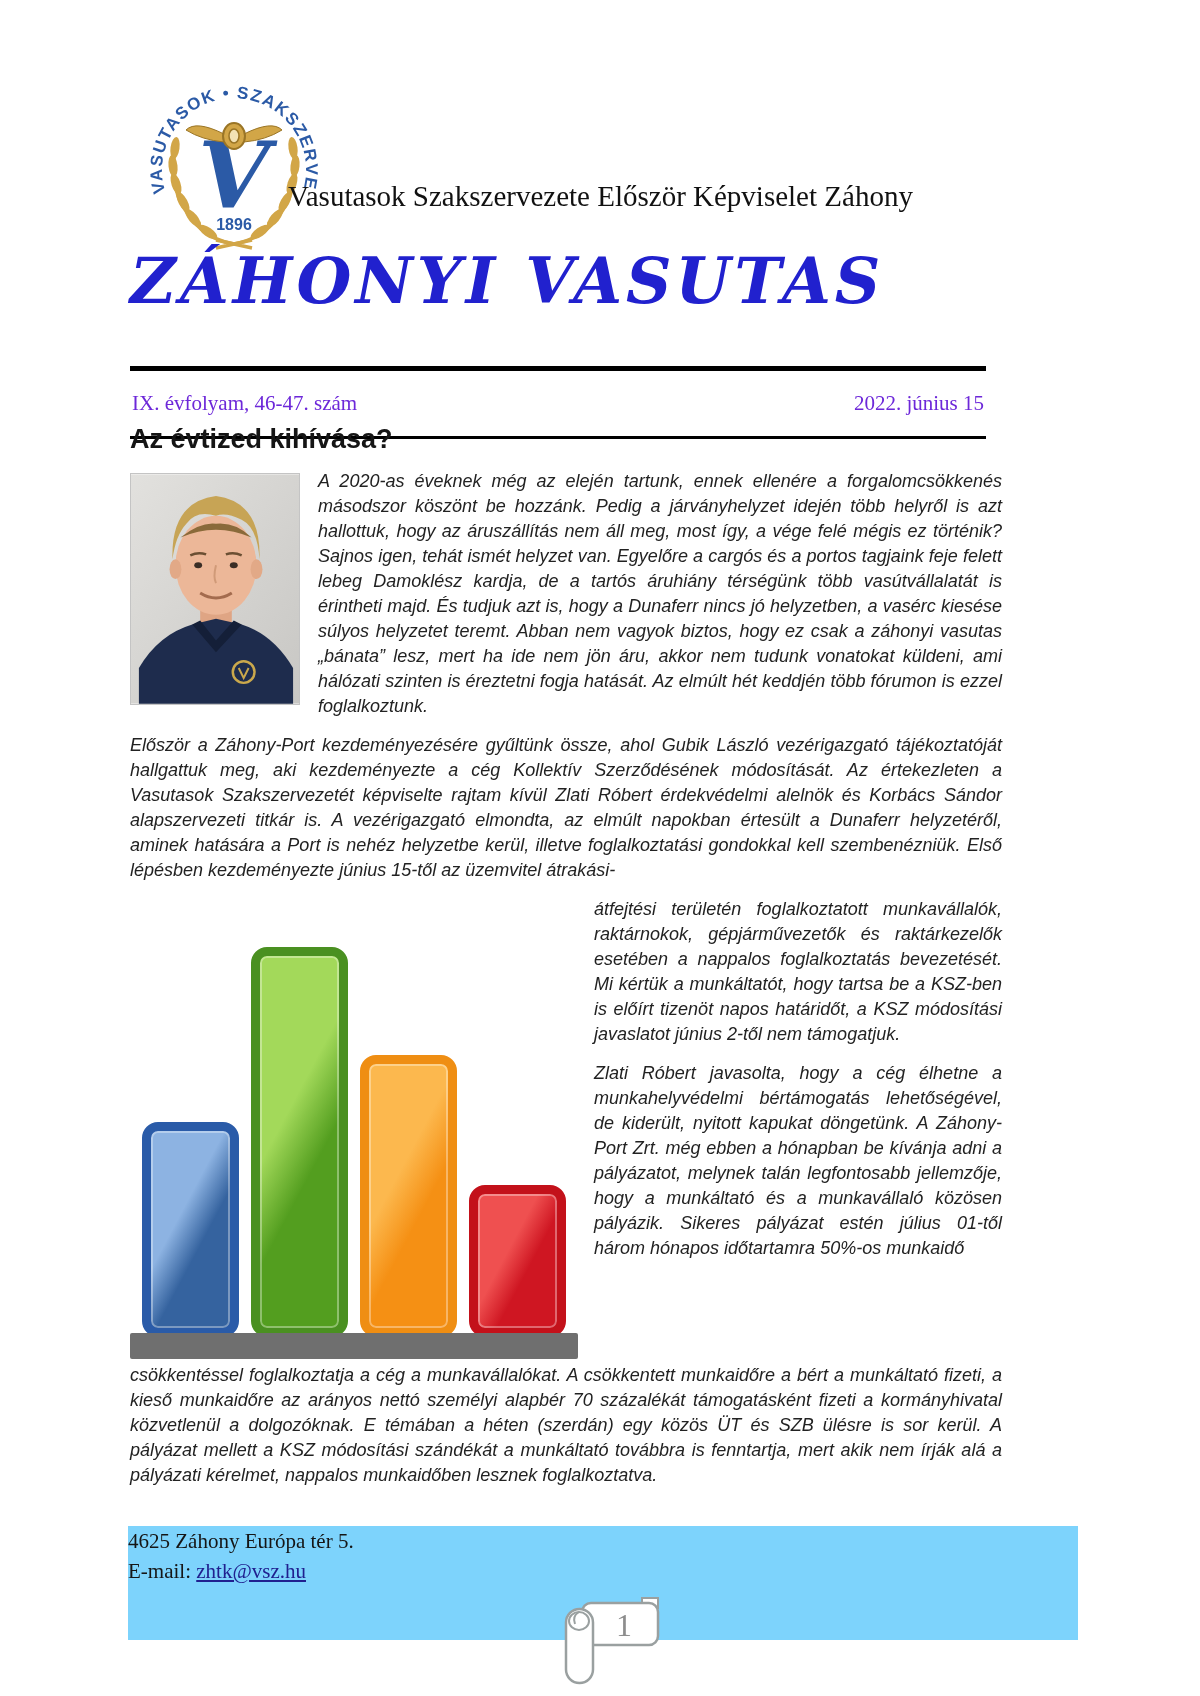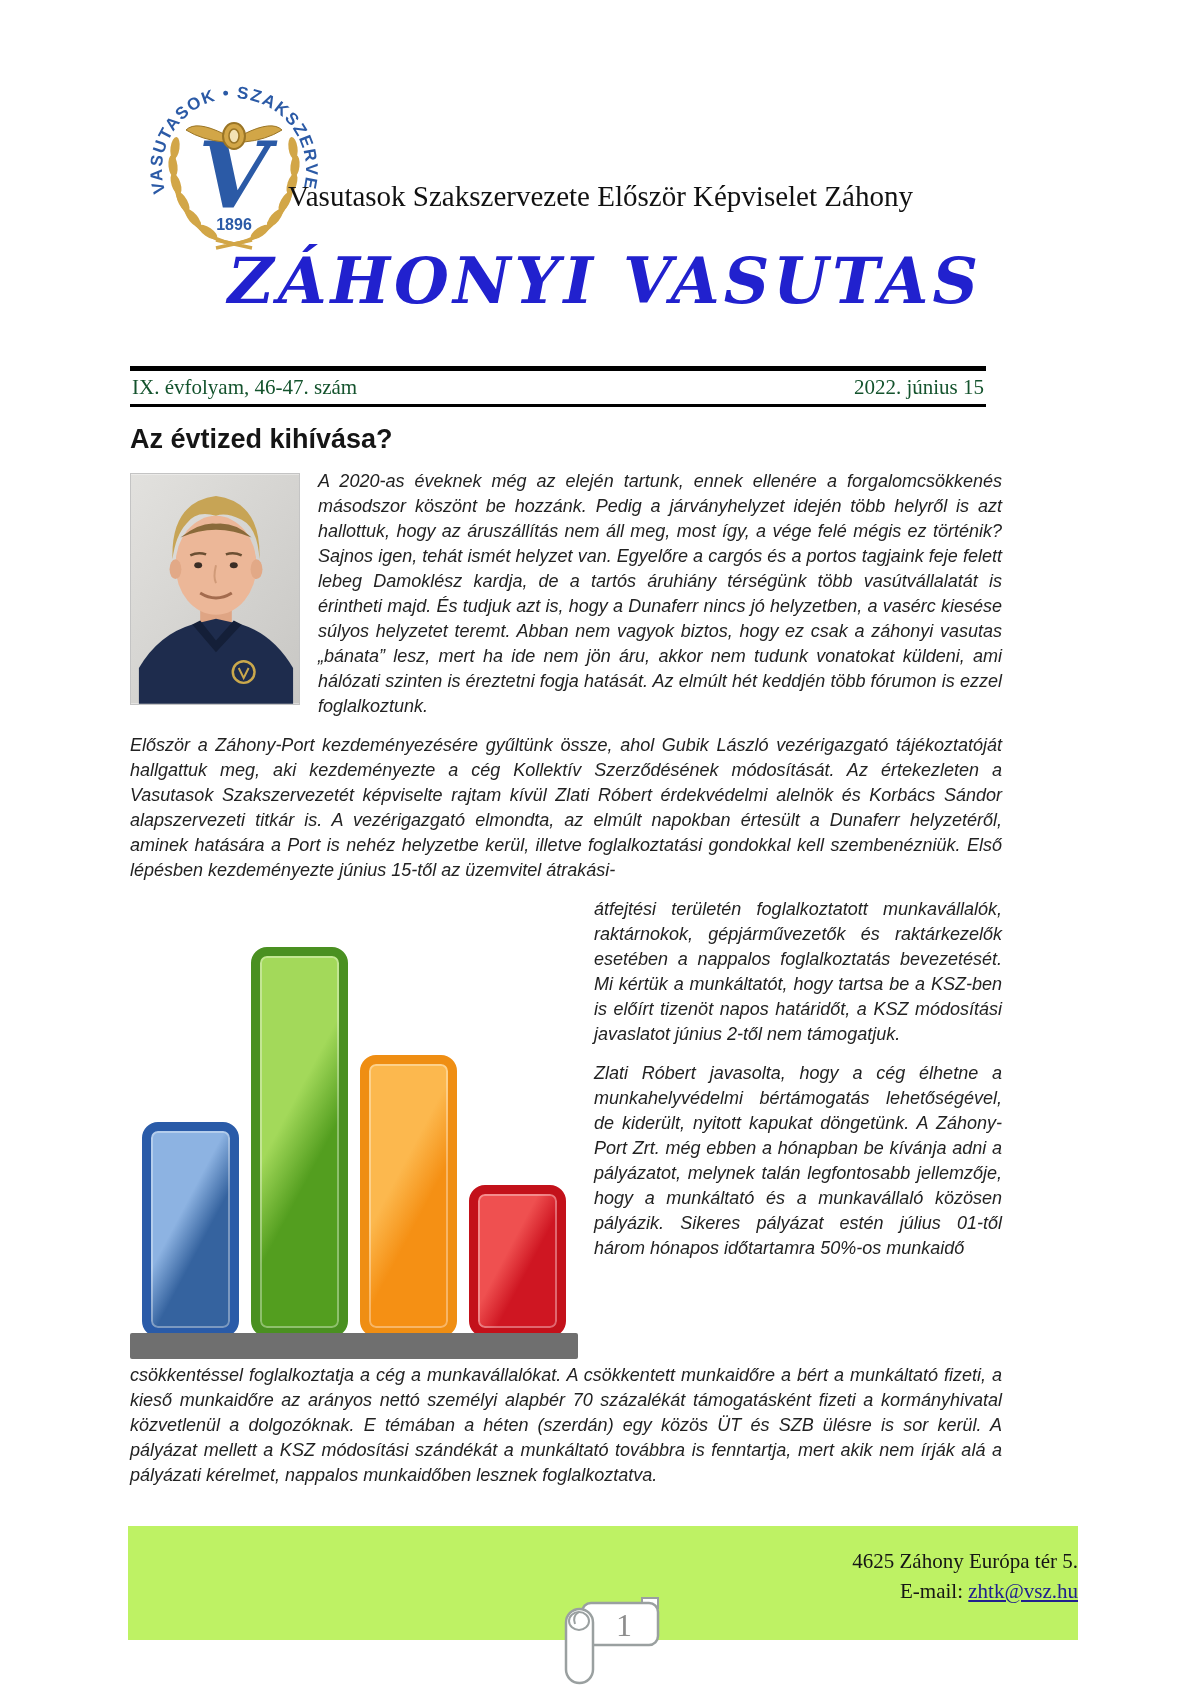--- a/index.html
+++ b/index.html
@@ -3,47 +3,47 @@
 <meta charset="utf-8">
 <style>
   html,body{margin:0;padding:0;background:#ffffff;}
   .page{position:relative;width:1200px;height:1696px;background:#fff;overflow:hidden;
         font-family:"Liberation Sans",sans-serif;color:#1b1b1b;}
 
   
   .logo{position:absolute;left:138px;top:58px;width:192px;height:204px;}
   .org-line{position:absolute;left:288px;top:180px;width:712px;
             font-family:"Liberation Serif",serif;font-size:29px;color:#111;}
-  .masthead-title{position:absolute;left:130px;top:244px;width:852px;text-align:right;
+  .masthead-title{position:absolute;left:130px;top:244px;width:852px;text-align:left;
             font-family:"DejaVu Serif","Liberation Serif",serif;font-style:italic;font-weight:bold;
             font-size:63px;letter-spacing:4px;color:#2121ce;white-space:nowrap;}
   .meta-row{position:absolute;left:130px;top:366px;width:852px;
             border-top:5px solid #000;border-bottom:3px solid #000;
             display:flex;justify-content:space-between;align-items:center;
-            padding:4px 2px;font-family:"Liberation Serif",serif;font-size:21px;color:#14532d;}
+            padding:20px 2px;font-family:"Liberation Serif",serif;font-size:21px;color:#6d28d9;}
 
   
   .main{position:absolute;left:130px;top:424px;width:872px;}
   .headline{font-size:27px;font-weight:bold;margin:0 0 14px 0;color:#151515;}
   .bodytext{font-size:18px;font-style:italic;line-height:25px;text-align:justify;margin:0 0 14px 0;color:#222;}
   .photo{float:left;width:170px;height:232px;margin:4px 18px 6px 0;border:1px solid #c4c4c4;box-sizing:border-box;}
 
   .chart-figure{float:left;width:448px;height:460px;margin:2px 16px 4px 0;position:relative;}
   .chart-bars{position:absolute;left:4px;right:4px;bottom:22px;height:372px;
               display:flex;align-items:flex-end;gap:12px;padding:0 8px;}
   .chart-bars .bar{flex:1;border-style:solid;border-width:9px;border-radius:16px;
                    box-shadow:inset 0 0 0 2px rgba(255,255,255,.35);}
   .chart-base{position:absolute;left:0;right:0;bottom:0;height:26px;background:#6f6f6f;border-radius:2px;}
 
   .clear{clear:both;}
 
   
-  .footer{position:absolute;left:128px;top:1526px;width:950px;height:114px;background:#bef264;
-          text-align:right;font-family:"Liberation Serif",serif;font-size:21px;color:#151515;
-          padding-top:20px;box-sizing:border-box;line-height:30px;}
+  .footer{position:absolute;left:128px;top:1526px;width:950px;height:114px;background:#7dd3fc;
+          text-align:left;font-family:"Liberation Serif",serif;font-size:21px;color:#151515;
+          padding-top:0;box-sizing:border-box;line-height:30px;}
   .email-link{color:#20208f;text-decoration:underline;cursor:pointer;}
 
   .scroll{position:absolute;left:552px;top:1594px;width:118px;height:100px;}
 </style>
 </head>
 <body>
 
 <div class="page">
 
   <svg class="logo" viewBox="0 0 192 204">

